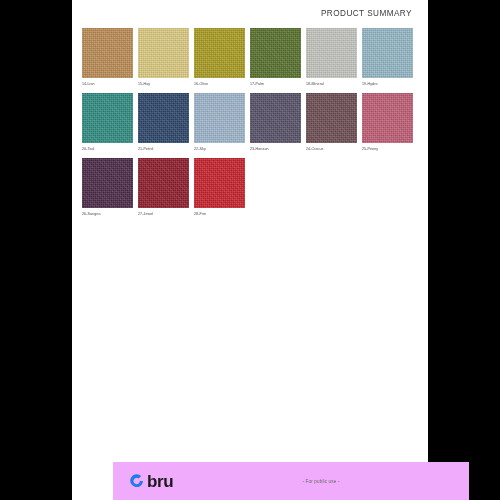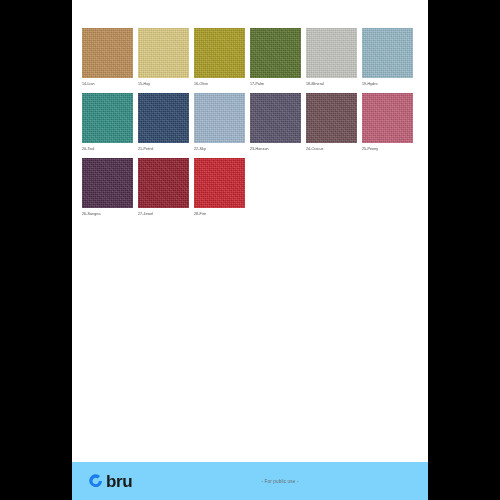--- a/index.html
+++ b/index.html
@@ -173,20 +173,23 @@
     letter-spacing: 0.15px;
   }
 </style>
 </head>
 <body>
 
 <div id="viewport" style="background: rgb(0, 0, 0);">
 
   <div id="page" style="background: rgb(255, 255, 255);">
 
+    <div id="page-header">
+      <div id="doc-title">PRODUCT SUMMARY</div>
+    </div>
 
     <div id="swatch-grid">
 
       <div class="swatch-row">
         <div class="swatch-cell">
           <div class="swatch-chip" style="background-color: rgb(185, 138, 83);"></div>
           <div class="swatch-label">14-Lion</div>
         </div>
         <div class="swatch-cell">
           <div class="swatch-chip" style="background-color: rgb(218, 201, 128);"></div>
@@ -247,21 +250,21 @@
           <div class="swatch-label">27-Jewel</div>
         </div>
         <div class="swatch-cell">
           <div class="swatch-chip" style="background-color: rgb(197, 32, 43);"></div>
           <div class="swatch-label">28-Fire</div>
         </div>
       </div>
 
     </div>
 
-    <div id="page-footer" style="background: #7dd3fc;">
+    <div id="page-footer" style="background: #f0abfc; margin-left: 41px;">
 
       <div id="footer-logo">
         <svg id="logo-mark" viewBox="0 0 40 40">
           <path d="M28.5 8.5 A15 15 0 1 0 33 20 L25.5 20 A7.5 7.5 0 1 1 22.6 14.1 Z" fill="#1c7ced"></path>
         </svg>
         <span id="logo-wordmark">bru</span>
       </div>
 
       <div id="footer-note">- For public use -</div>
     </div>

